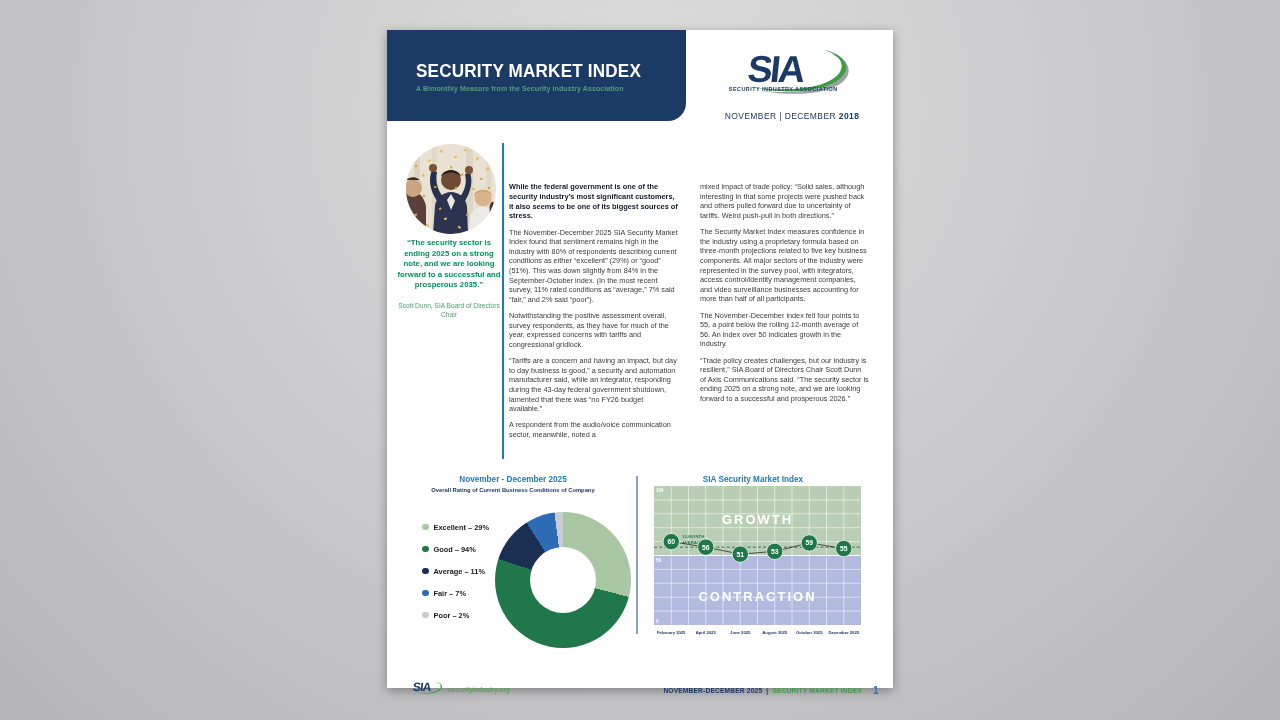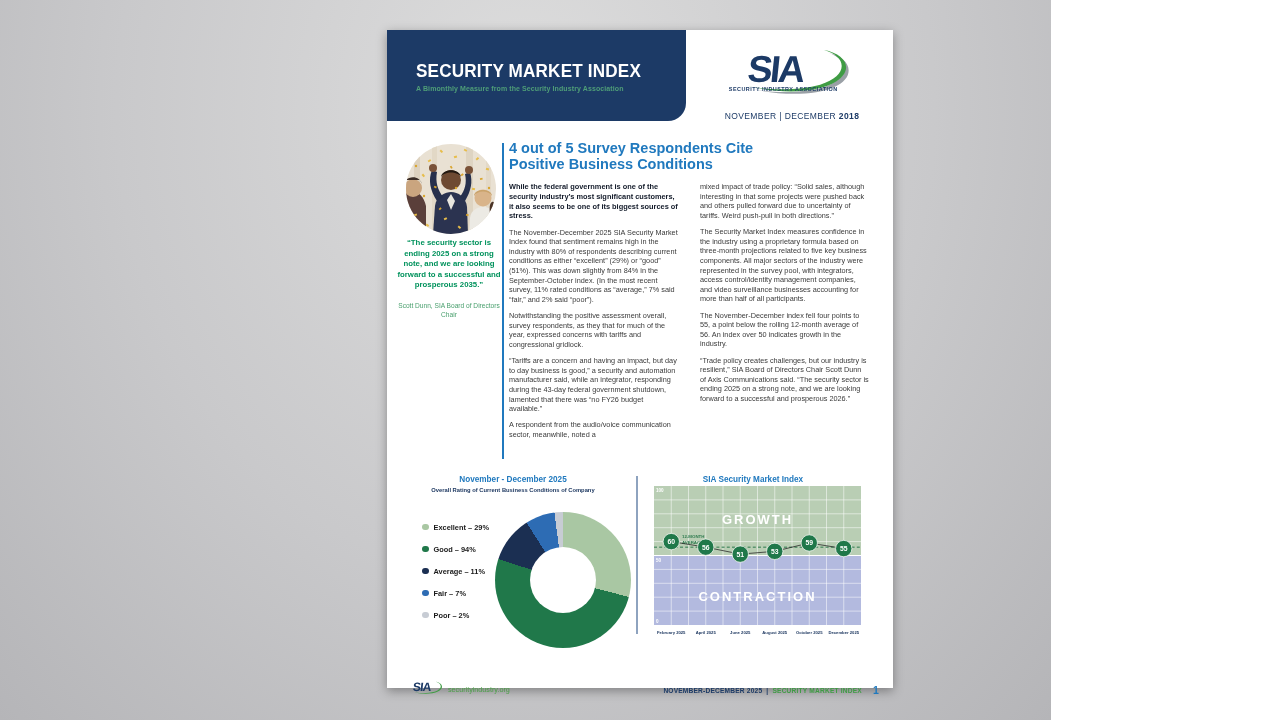--- a/index.html
+++ b/index.html
@@ -1,19 +1,19 @@
 <!DOCTYPE html>
 <html><head>
 <meta charset="utf-8">
 <style>
   * { margin:0; padding:0; box-sizing:border-box; }
   html,body { width:1280px; height:720px; overflow:hidden; }
   body { font-family:"Liberation Sans", sans-serif; }
   .canvas {
-    position:relative; width:1051px; height:720px;
+    position:relative; width:1280px; height:720px;
     background: radial-gradient(ellipse at 50% 15%, #dddddd 0%, #c9c9cb 55%, #b5b5b8 100%);
     padding-left: 34px;
   }
   .page {
     position:absolute; left:387px; top:30px; width:506px; height:658px;
     background:#ffffff; box-shadow:0 3px 10px rgba(0,0,0,0.35);
   }
 
   
   .banner {
@@ -180,27 +180,26 @@
           <circle cx="83" cy="44" r="1.2"></circle>
             <circle cx="10" cy="22" r="1.2"></circle>
         </g>
       </svg>
     </div>
 
     <div class="pull-quote">“The security sector is ending 2025 on a strong note, and we are looking forward to a successful and prosperous 2035.”</div>
     <div class="quote-attrib">Scott Dunn, SIA Board of Directors Chair</div>
 
     <div class="vert-rule"></div>
-    <div class="headline">4 out of 5 Survey Respondents Cite Positive Business Conditions</div>
 
     <div class="columns">
       <div class="col">
         <p class="intro">While the federal government is one of the security industry’s most significant customers, it also seems to be one of its biggest sources of stress.</p>
         <p>The November-December 2025 SIA Security Market Index found that sentiment remains high in the industry with 80% of respondents describing current conditions as either “excellent” (29%) or “good” (51%). This was down slightly from 84% in the September-October index. (In the most recent survey, 11% rated conditions as “average,” 7% said “fair,” and 2% said “poor”).</p>
-          <p>Notwithstanding the positive assessment overall, survey respondents, as they that for much of the year, expressed concerns with tariffs and congressional gridlock.</p>
+          <p>Notwithstanding the positive assessment overall, survey respondents, as they have for much of the year, expressed concerns with tariffs and congressional gridlock.</p>
           <p>“Tariffs are a concern and having an impact, but day to day business is good,” a security and automation manufacturer said, while an integrator, responding during the 43-day federal government shutdown, lamented that there was “no FY26 budget available.”</p>
           <p>A respondent from the audio/voice communication sector, meanwhile, noted a</p>
       </div>
       <div class="col">
         <p>mixed impact of trade policy: “Solid sales, although interesting in that some projects were pushed back and others pulled forward due to uncertainty of tariffs. Weird push-pull in both directions.”</p>
           <p>The Security Market Index measures confidence in the industry using a proprietary formula based on three-month projections related to five key business components. All major sectors of the industry were represented in the survey pool, with integrators, access control/identity management companies, and video surveillance businesses accounting for more than half of all participants.</p>
           <p>The November-December index fell four points to 55, a point below the rolling 12-month average of 56. An index over 50 indicates growth in the industry.</p>
           <p>“Trade policy creates challenges, but our industry is resilient,” SIA Board of Directors Chair Scott Dunn of Axis Communications said. “The security sector is ending 2025 on a strong note, and we are looking forward to a successful and prosperous 2026.”</p>
       </div>
     </div>

